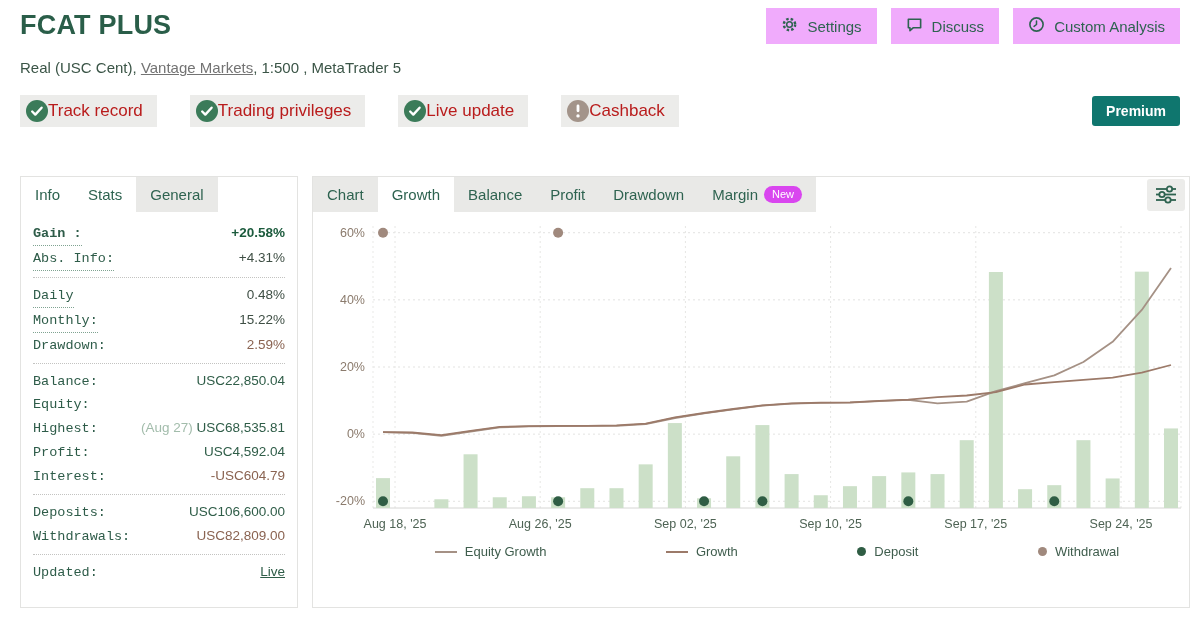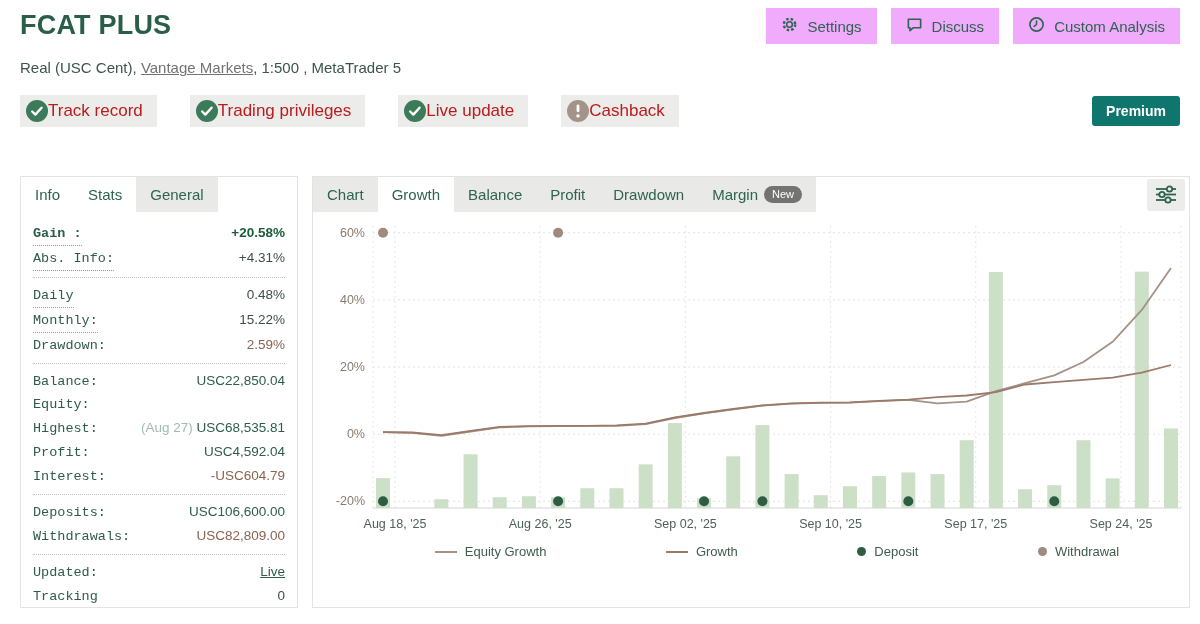--- a/index.html
+++ b/index.html
@@ -22,21 +22,21 @@
     font-size:14px; padding:7px 14px; cursor:pointer; font-family:inherit; }
   .main { display:flex; gap:14px; padding:0 20px; margin-top:49px; }
   .panel { border:1px solid #e3e3e1; background:#fff; height:432px; }
   .info-panel { width:278px; flex:none; }
   .chart-panel { flex:1; }
   .tab-row { display:flex; align-items:flex-start; height:35px; }
   .tab { padding:8px 14px; font-size:15px; color:#2e6350; cursor:pointer; white-space:nowrap;
     display:flex; align-items:center; gap:6px; height:35px; }
   .tab.muted { background:#e9e9e7; }
   .tab.active { background:#fff; }
-  .new-pill { background:#737373; color:#fff; font-size:11px; border-radius:9px; padding:2px 8px 3px; }
+  .new-pill { background:#d946ef; color:#fff; font-size:11px; border-radius:9px; padding:2px 8px 3px; }
   .filter-btn { margin-left:auto; margin-right:4px; margin-top:2px; background:#ececea; border:none;
     border-radius:3px; padding:6px 8px 4px; cursor:pointer; }
   
   .rows { padding:8px 12px 0 12px; }
   .info-row { display:flex; justify-content:space-between; align-items:baseline; line-height:23px;
     font-size:13.5px; }
   .lbl { color:#2e5c49;font-family:Liberation Mono, monospace; }
   .lbl.linked { border-bottom:1px dotted #7fa391; cursor:pointer; }
   .lbl.bold { font-weight:700; }
   .val { color:#2f5d48; text-align:right; }
@@ -196,24 +196,20 @@
           </div>
           <div class="info-row">
             <span class="lbl">Withdrawals:</span>
             <span class="val negative">USC82,809.00</span>
           </div>
         </div>
         <div class="group">
           <div class="info-row">
             <span class="lbl">Updated:</span>
             <span class="val live">Live</span>
-          </div>
-          <div class="info-row">
-            <span class="lbl">Tracking</span>
-            <span class="val dark">0</span>
           </div>
         </div>
       </div>
   </div>
   <div class="panel chart-panel">
     <div class="tab-row" id="chart-tabs">
         <div class="tab muted">
           <span>Chart</span>
         </div>
         <div class="tab active">

